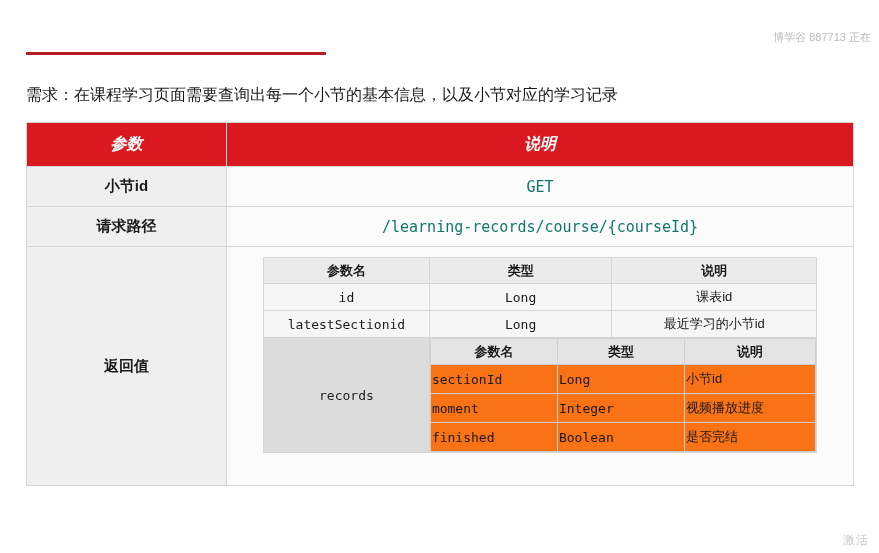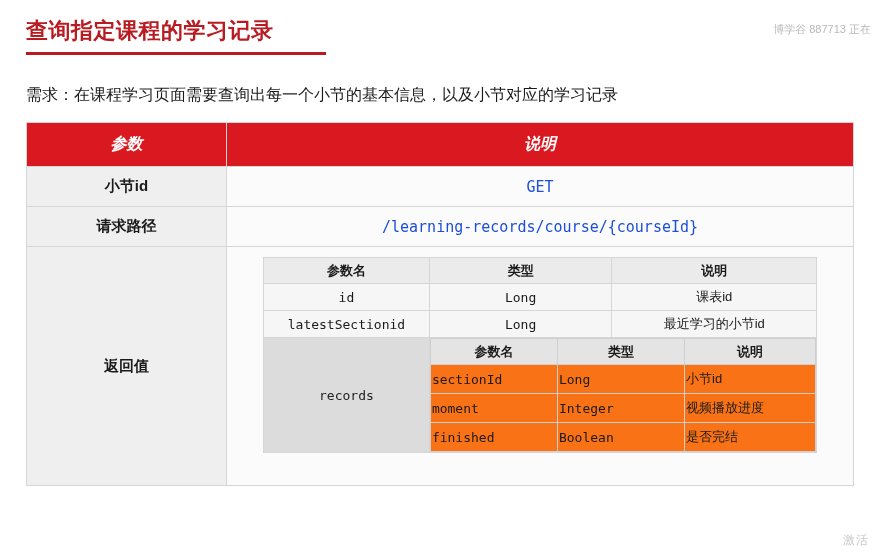--- a/index.html
+++ b/index.html
@@ -34,21 +34,21 @@
     position: absolute;
     left: 26px;
     top: 52px;
     width: 300px;
     height: 3px;
     background: #b81c22;
   }
   .watermark-top {
     position: absolute;
     right: 8px;
-    top: 22px;
+    top: 30px;
     font-size: 11px;
     color: #b9b9b9;
     white-space: nowrap;
   }
   .watermark-bottom {
     position: absolute;
     right: 10px;
     bottom: 4px;
     font-size: 12px;
     color: #c9c9c9;
@@ -91,21 +91,21 @@
     text-align: center;
     height: 40px;
     width: 200px;
     color: #1a1a1a;
   }
   .val-cell {
     background: #fbfbfb;
     text-align: center;
     font-size: 15px;
     height: 40px;
-    color: #1d4ed8;
+    color: #0f766e;
   }
   .mono {
     font-family: "DejaVu Sans Mono", "Liberation Mono", monospace;
     font-size: 15px;
   }
   .mono-sm {
     font-family: "DejaVu Sans Mono", "Liberation Mono", monospace;
     font-size: 13px;
   }
   .ret-label {
@@ -182,21 +182,20 @@
     height: 29px;
     font-size: 13px;
     color: #1a1a1a;
   }
 </style>
 </head>
 <body>
 
 <div class="slide">
 
-  <div class="title">查询指定课程的学习记录</div>
   <div class="title-underline"></div>
 
   <div class="watermark-top">博学谷 887713 正在</div>
   <div class="watermark-bottom">激活</div>
 
   <div class="requirement">需求：在课程学习页面需要查询出每一个小节的基本信息，以及小节对应的学习记录</div>
 
   <table class="main">
     <tbody>
       <tr>

